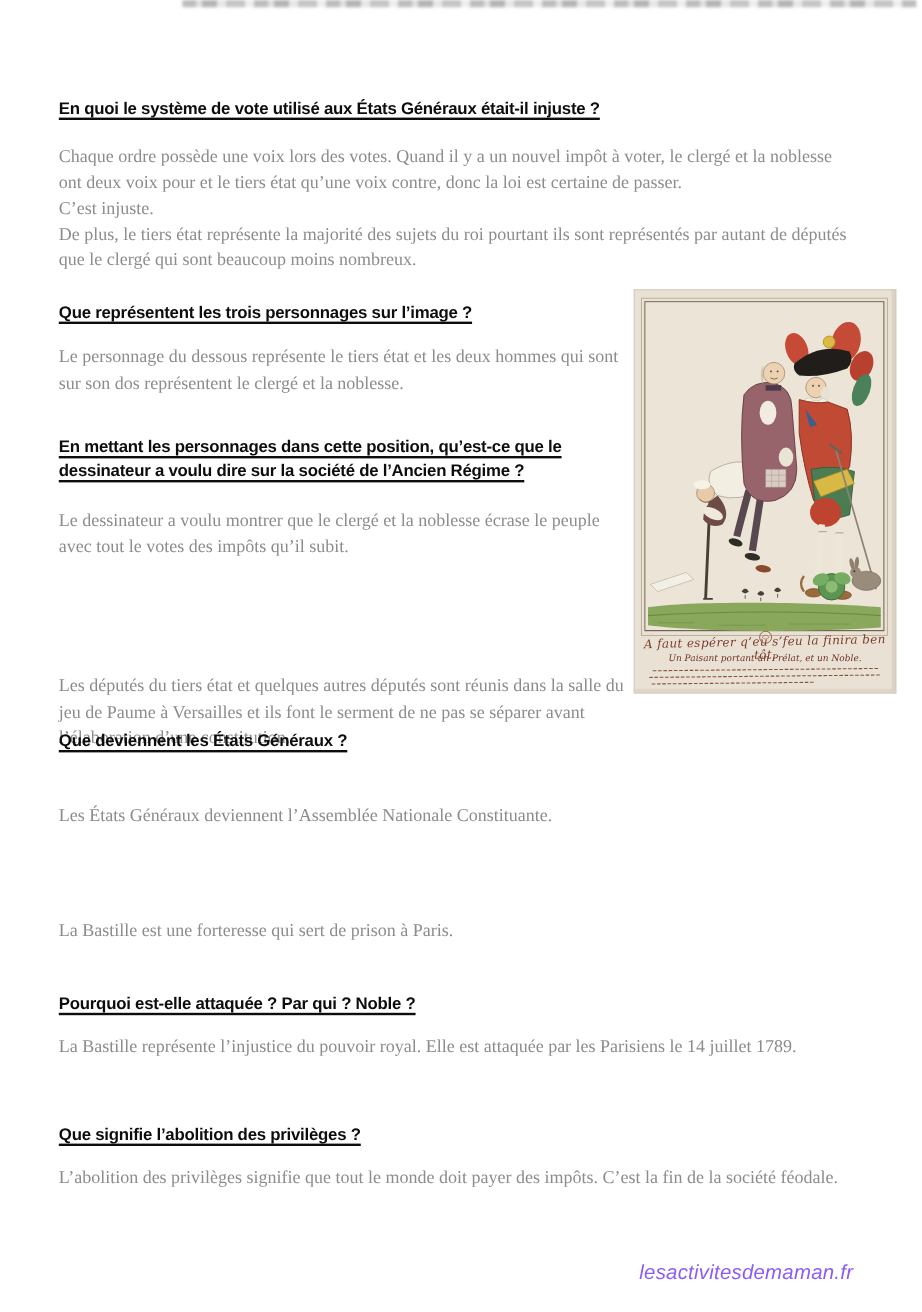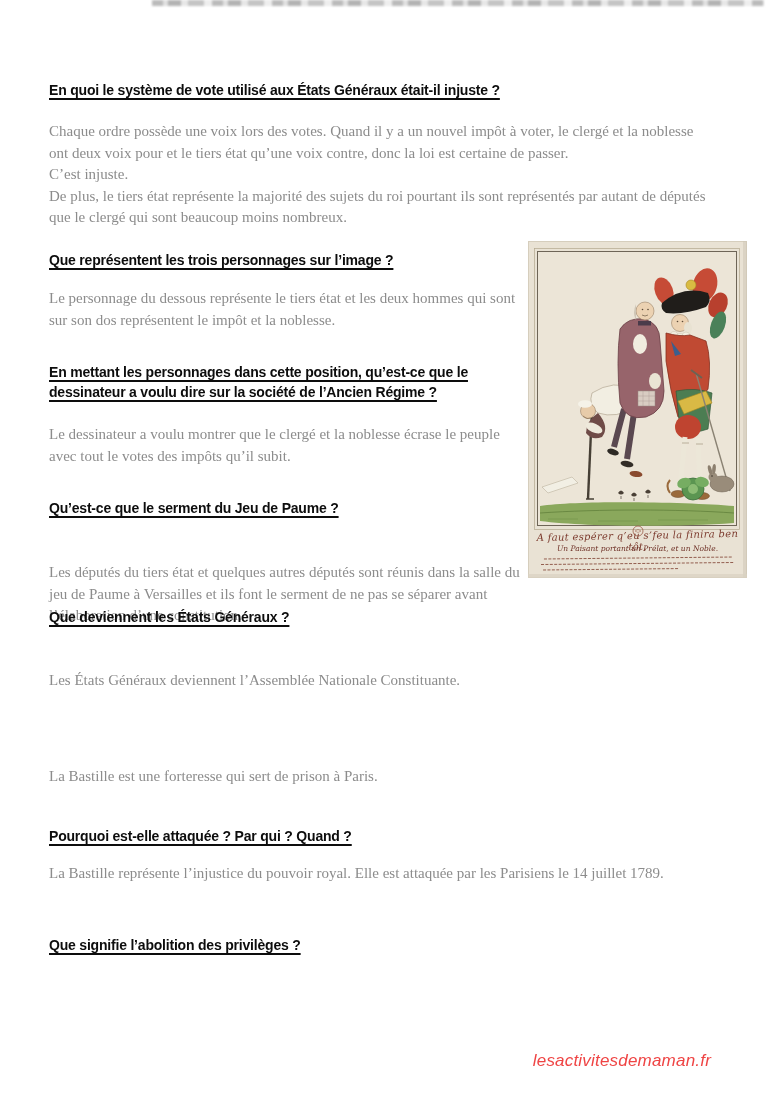--- a/index.html
+++ b/index.html
@@ -34,53 +34,53 @@
   .figure svg{display:block;}
   .cap{
     position:absolute;left:0;width:100%;text-align:center;
     font-family:"DejaVu Serif",serif;font-style:italic;color:#7c3a2d;
   }
   .cap1{top:289px;font-size:10px;transform:rotate(-1.2deg);letter-spacing:.3px;}
   .cap2{top:303px;font-size:7.5px;color:#6e3026;}
   .watermark{
     position:absolute;top:1051px;right:57px;margin:0;
     font-family:"Liberation Sans",sans-serif;font-style:italic;
-    font-size:17px;color:#ef4444;letter-spacing:.2px;
+    font-size:17px;color:#8b5cf6;letter-spacing:.2px;
   }
 </style>
 </head>
 <body>
 
 <div class="page">
 
   <div class="artifact"></div>
 
   <h2 class="q" style="top:80px;">En quoi le système de vote utilisé aux États Généraux était-il injuste ?</h2>
   <p class="a w-full" style="top:121px;">Chaque ordre possède une voix lors des votes. Quand il y a un nouvel impôt à voter, le clergé et la noblesse ont deux voix pour et le tiers état qu’une voix contre, donc la loi est certaine de passer.
 C’est injuste.
 De plus, le tiers état représente la majorité des sujets du roi pourtant ils sont représentés par autant de députés que le clergé qui sont beaucoup moins nombreux.</p>
 
   <h2 class="q" style="top:250px;max-width:480px;">Que représentent les trois personnages sur l’image ?</h2>
-  <p class="a w-narrow" style="top:288px;">Le personnage du dessous représente le tiers état et les deux hommes qui sont sur son dos représentent le impôt et la noblesse.</p>
+  <p class="a w-narrow" style="top:288px;">Le personnage du dessous représente le tiers état et les deux hommes qui sont sur son dos représentent le clergé et la noblesse.</p>
 
   <h2 class="q" style="top:362px;max-width:480px;">En mettant les personnages dans cette position, qu’est-ce que le dessinateur a voulu dire sur la société de l’Ancien Régime ?</h2>
   <p class="a w-narrow" style="top:424px;">Le dessinateur a voulu montrer que le clergé et la noblesse écrase le peuple avec tout le votes des impôts qu’il subit.</p>
 
-  <h2 class="q" style="top:498px;max-width:480px;">Qu’est-ce que le serment du Jeu de Paume ?</h2>
   <p class="a w-narrow" style="top:562px;">Les députés du tiers état et quelques autres députés sont réunis dans la salle du jeu de Paume à Versailles et ils font le serment de ne pas se séparer avant l’élaboration d’une constitution.</p>
 
   <h2 class="q" style="top:607px;">Que deviennent les États Généraux ?</h2>
   <p class="a w-full" style="top:670px;">Les États Généraux deviennent l’Assemblée Nationale Constituante.</p>
 
   <p class="a w-full" style="top:766px;">La Bastille est une forteresse qui sert de prison à Paris.</p>
 
-  <h2 class="q" style="top:826px;">Pourquoi est-elle attaquée ? Par qui ? Quand ?</h2>
+  <h2 class="q" style="top:826px;">Pourquoi est-elle attaquée ? Par qui ? Noble ?</h2>
   <p class="a w-full" style="top:863px;">La Bastille représente l’injustice du pouvoir royal. Elle est attaquée par les Parisiens le 14 juillet 1789.</p>
 
   <h2 class="q" style="top:935px;">Que signifie l’abolition des privilèges ?</h2>
+  <p class="a w-full" style="top:972px;">L’abolition des privilèges signifie que tout le monde doit payer des impôts. C’est la fin de la société féodale.</p>
 
   <figure class="figure">
     <svg width="219" height="337" viewBox="0 0 219 337" xmlns="http://www.w3.org/2000/svg">
 
       <rect x="0" y="0" width="219" height="337" fill="#e9e2d4"></rect>
       <rect x="0" y="0" width="219" height="337" fill="none" stroke="#d6cebd" stroke-width="2"></rect>
       <rect x="215" y="0" width="4" height="337" fill="#cfc7b6" opacity="0.55"></rect>
       <rect x="0" y="333" width="219" height="4" fill="#d9d2c2" opacity="0.7"></rect>
 
       <rect x="6.5" y="7.5" width="205" height="281" fill="none" stroke="#b3a88f" stroke-width="0.7"></rect>

